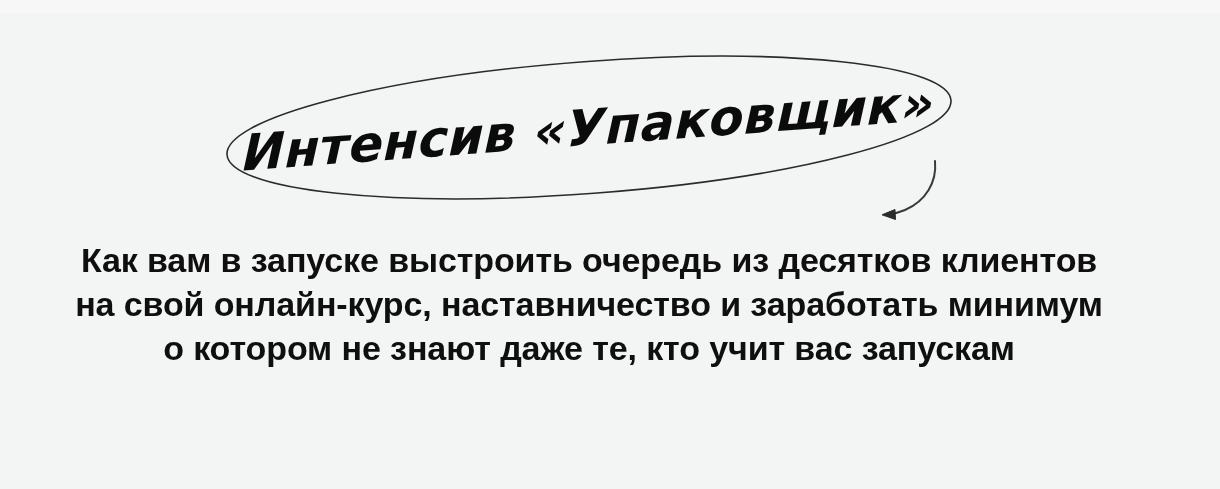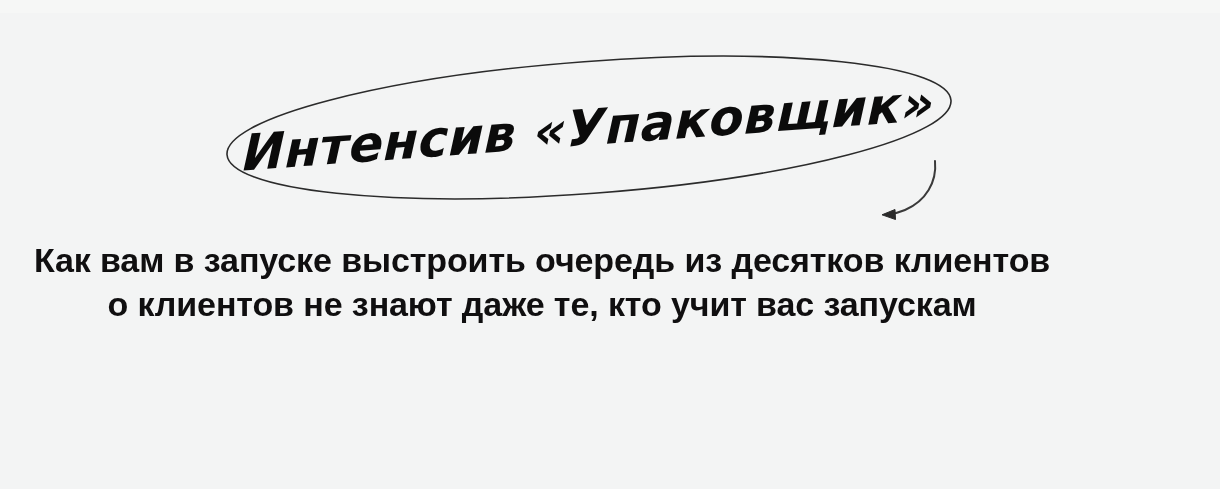--- a/index.html
+++ b/index.html
@@ -79,20 +79,21 @@
     left: 0;
     top: 238px;
     width: 1084px;
     text-align: center;
     color: #100f10;
     font-family: "Liberation Sans", sans-serif;
     font-weight: 700;
     font-size: 34px;
     line-height: 44px;
     letter-spacing: -0.1px;
+    padding-left: 47px;
   }
   .headline .hl-line {
     display: block;
     white-space: nowrap;
   }
 </style>
 </head>
 <body>
 
 <div id="stage">
@@ -106,16 +107,17 @@
       <path d="M895 209.5 L882 214.8 L895.5 219.5 Z" fill="#2b2b2b" stroke="#2b2b2b" stroke-width="1" stroke-linejoin="round"></path>
     </svg>
 
     <div class="badge-title">
       <span>Интенсив «Упаковщик»</span>
     </div>
   </div>
 
   <div class="headline">
     <span class="hl-line">Как вам в запуске выстроить очередь из десятков клиентов</span>
-    <span class="hl-line">о клиентов не знают даже те, кто учит вас запускам</span>
+    <span class="hl-line">на свой онлайн-курс, наставничество и заработать минимум</span>
+    <span class="hl-line">о котором не знают даже те, кто учит вас запускам</span>
   </div>
 
 </div>
 
 </body></html>

